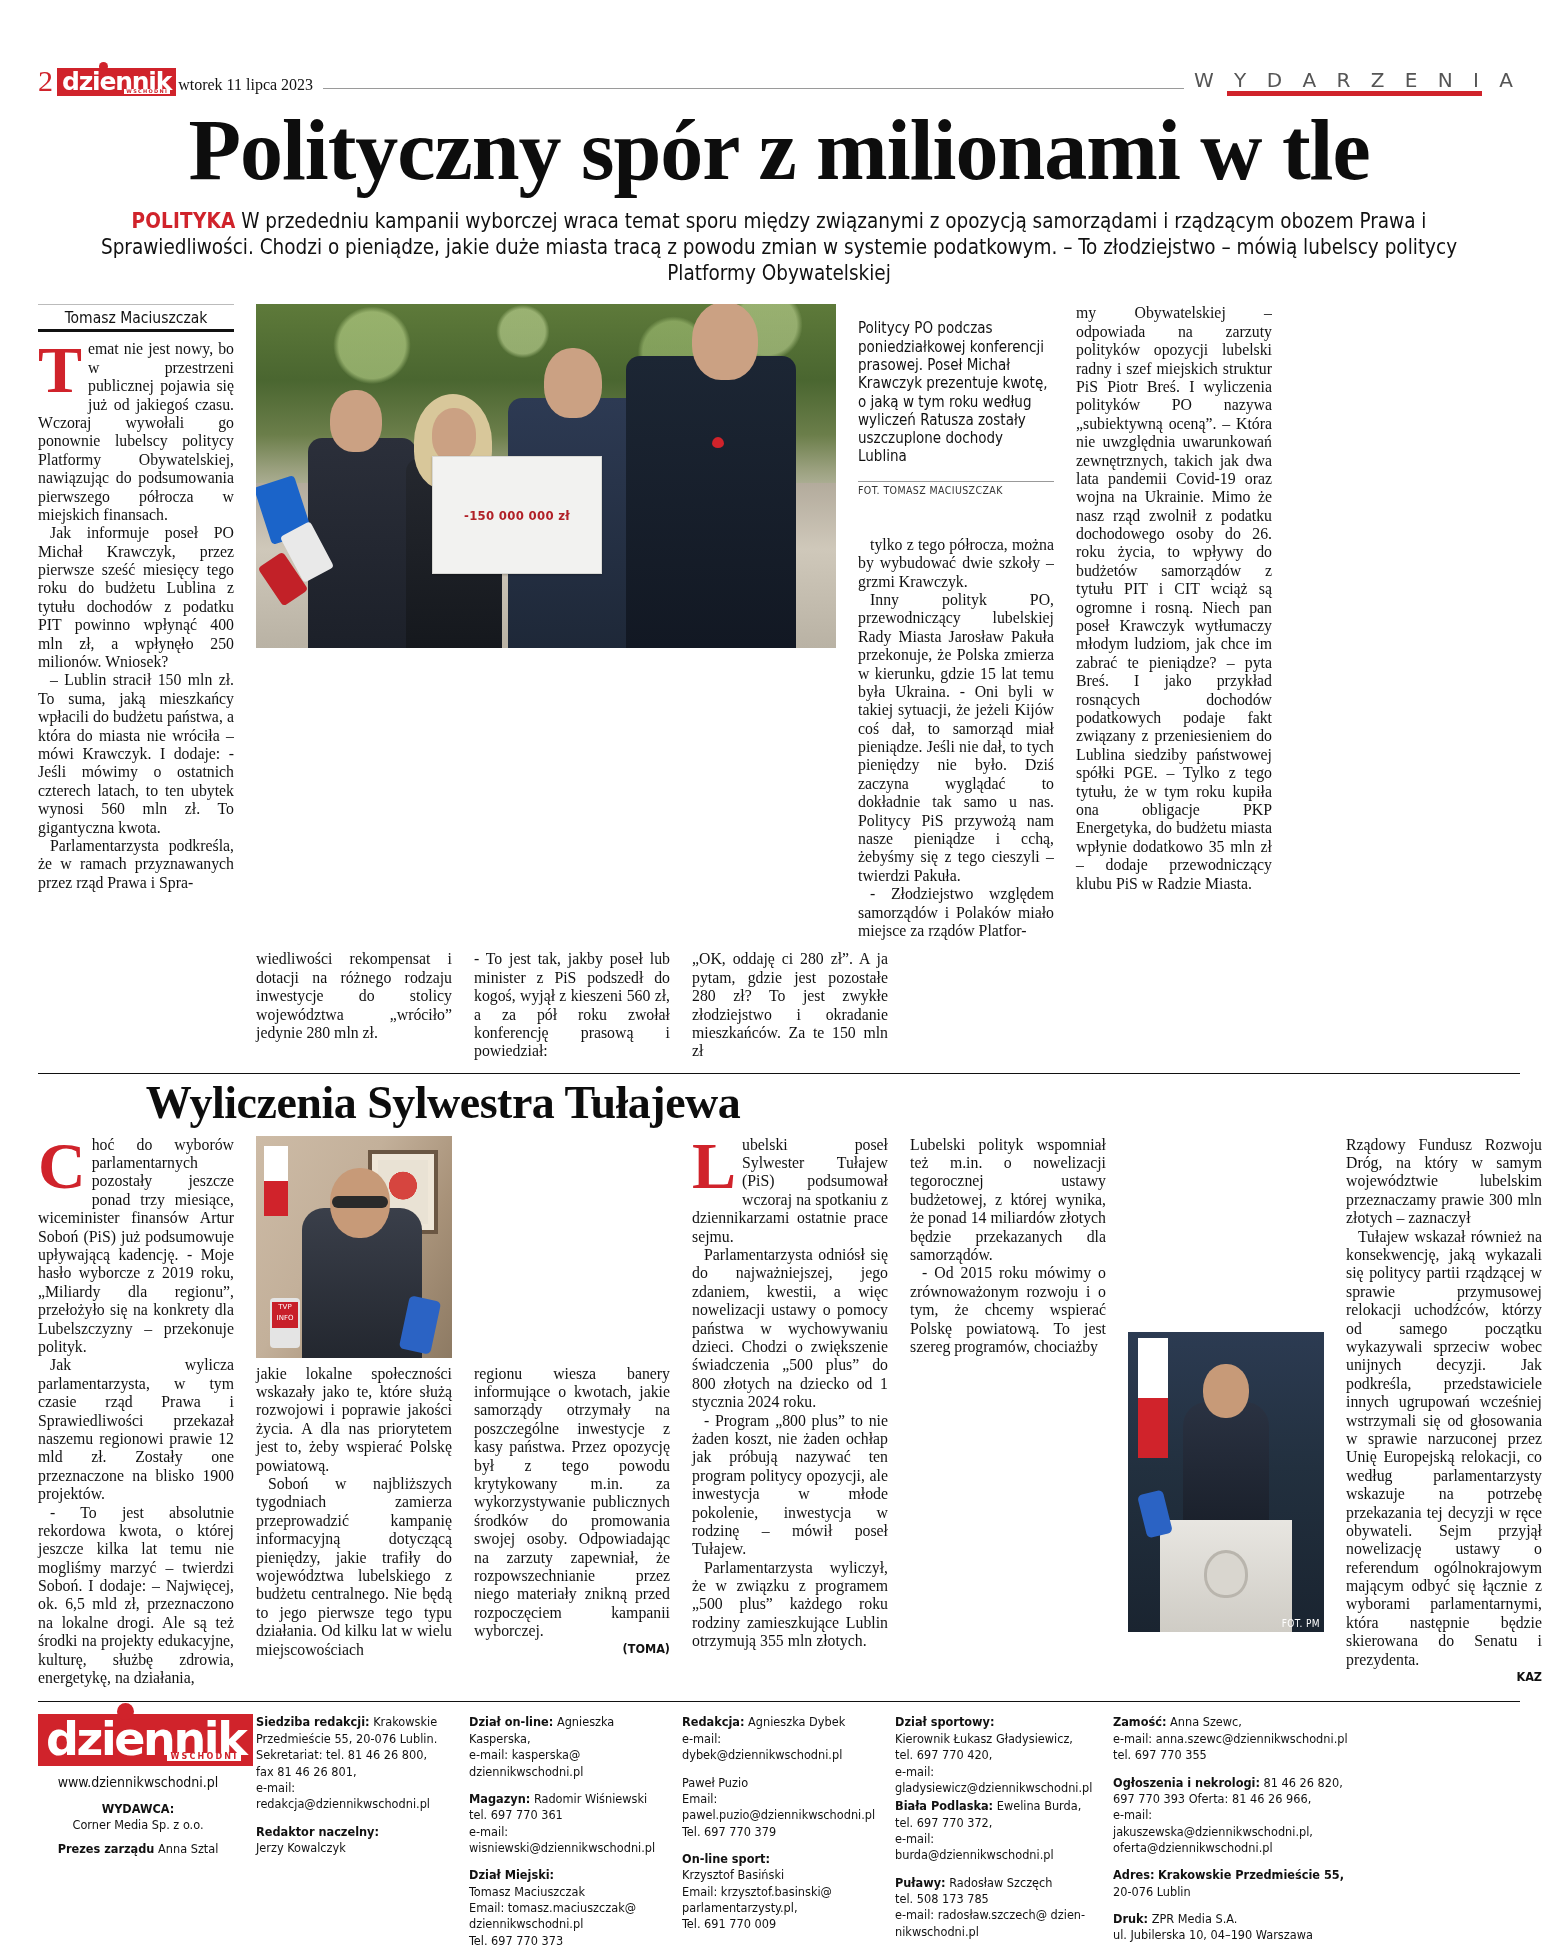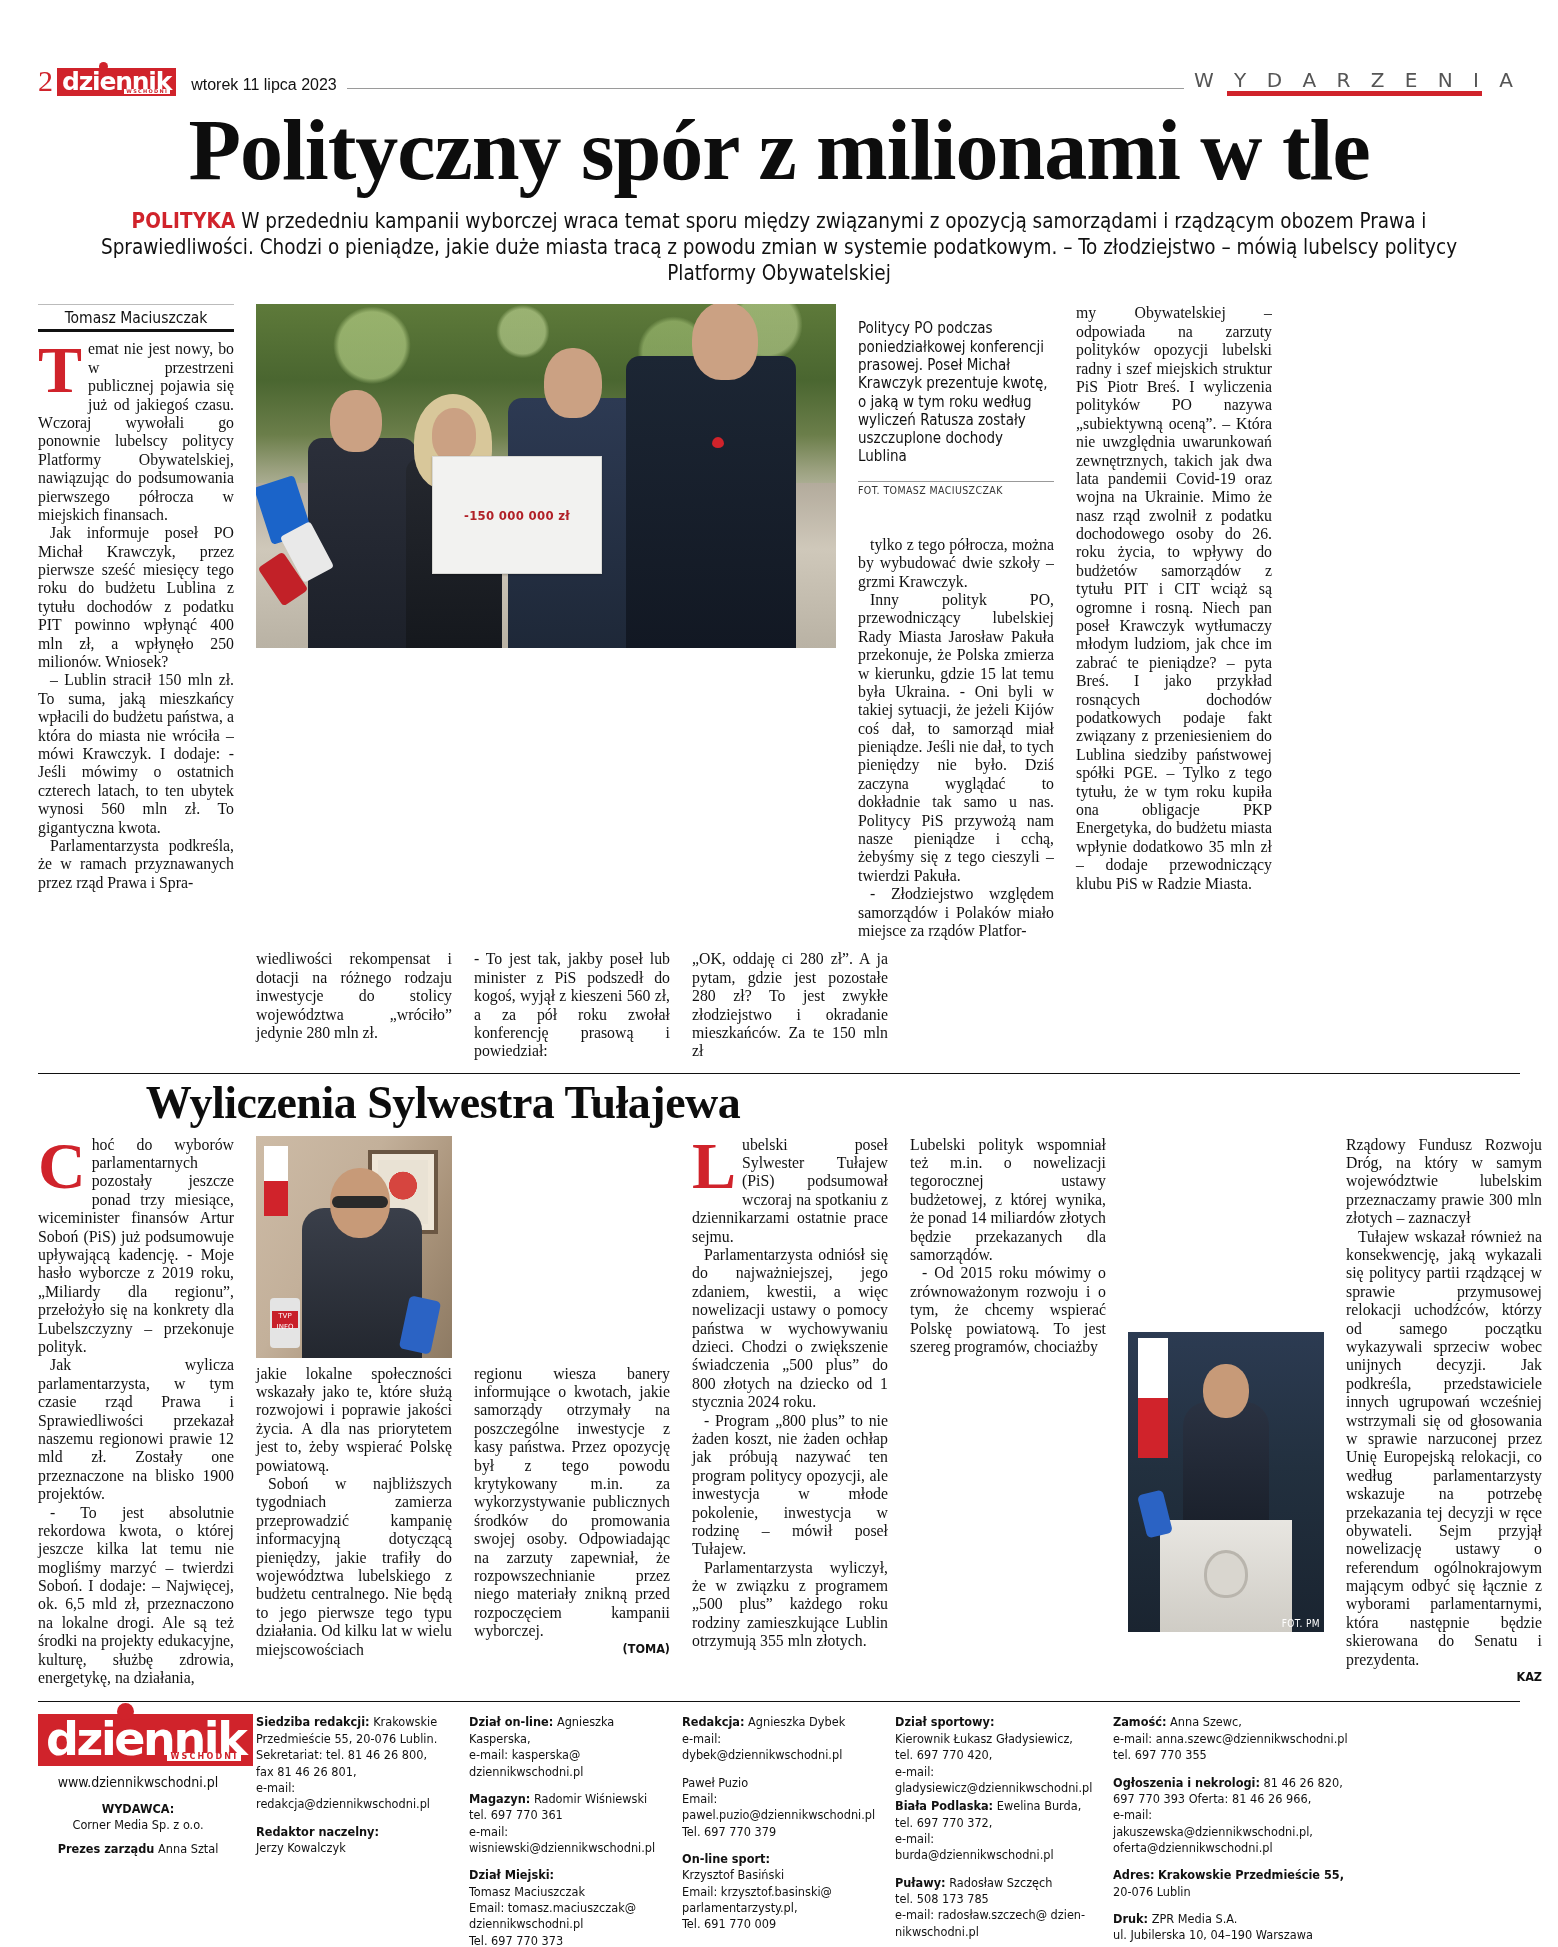--- a/index.html
+++ b/index.html
@@ -5,21 +5,21 @@
   html,body{margin:0;padding:0;background:#ffffff;}
   body{width:1558px;height:1947px;font-family:"Liberation Serif",serif;color:#111;position:relative;}
   .page{width:1558px;height:1947px;position:relative;box-sizing:border-box;padding:0 38px;}
 
   
   .topbar{display:flex;align-items:flex-end;height:46px;padding-top:50px;position:relative;}
   .pagenum{font-family:"Liberation Serif",serif;font-size:30px;color:#d0232b;line-height:1;margin-right:4px;font-weight:400;}
   .logo-small{position:relative;display:inline-block;background:#d0232b;color:#fff;font-family:"DejaVu Sans",sans-serif;font-weight:700;font-size:25px;letter-spacing:-1.2px;padding:1px 5px 2px 5px;line-height:1;transform:skewX(0deg);}
   .logo-small .dot{position:absolute;width:9px;height:9px;background:#d0232b;border-radius:50%;top:-6px;left:42px;}
   .logo-small .sub{position:absolute;right:6px;bottom:2px;background:#fff;color:#d0232b;font-size:5px;letter-spacing:1.3px;font-weight:700;padding:0 2px;}
-  .issue-date{font-family:Liberation Sans, sans-serif;font-size:16px;margin-left:15px;padding-bottom:2px;color:#111;}
+  .issue-date{font-family:Liberation Serif, serif;font-size:16px;margin-left:2px;padding-bottom:2px;color:#111;}
   .rule-flex{flex:1;height:1px;background:#9a9a9a;margin:0 10px 7px 10px;}
   .section-name{font-family:"DejaVu Sans",sans-serif;font-size:20px;letter-spacing:7px;color:#555;padding-bottom:4px;}
   .section-underline{position:absolute;right:38px;bottom:0;width:255px;height:5px;background:#d0232b;}
 
   
   h1.main-head{font-family:"Liberation Serif",serif;font-weight:700;font-size:86px;line-height:0.95;letter-spacing:-1px;margin:14px 0 0 0;text-align:center;color:#0d0d0d;}
   .lead{font-family:"DejaVu Sans Condensed","DejaVu Sans",sans-serif;font-size:20.5px;line-height:1.28;text-align:center;margin:16px 55px 0 55px;color:#111;}
   .lead .kicker{color:#d0232b;font-weight:700;letter-spacing:0.2px;}
 
   
@@ -193,21 +193,21 @@
     <div>
       <div class="photo2">
         <div class="scene-office">
           <div class="flag"></div>
           <div class="wallpic"></div>
         </div>
         <div style="position:absolute;left:46px;bottom:0;width:120px;height:150px;background:linear-gradient(#3a3f4a,#23272f);border-radius:22px 22px 0 0;"></div>
         <div style="position:absolute;left:74px;bottom:120px;width:60px;height:70px;border-radius:48%;background:#c79a78;"></div>
         <div style="position:absolute;left:76px;bottom:150px;width:56px;height:12px;background:#2a2a2a;border-radius:6px;"></div>
         <div style="position:absolute;left:14px;bottom:10px;width:30px;height:50px;background:#e4e4e4;border-radius:4px;"></div>
-        <div style="position:absolute;left:16px;bottom:30px;width:26px;height:17px;background:#c8202a;color:#fff;font-family:'DejaVu Sans',sans-serif;font-size:7px;text-align:center;line-height:11px;">TVP INFO</div>
+        <div style="position:absolute;left:16px;bottom:30px;width:26px;height:26px;background:#c8202a;color:#fff;font-family:'DejaVu Sans',sans-serif;font-size:7px;text-align:center;line-height:11px;">TVP INFO</div>
         <div style="position:absolute;right:16px;bottom:6px;width:32px;height:54px;background:#2b63c4;border-radius:5px;transform:rotate(12deg);"></div>
       </div>
       <p class="body noind">jakie lokalne społeczności wskazały jako te, które służą rozwojowi i poprawie jakości życia. A dla nas priorytetem jest to, żeby wspierać Polskę powiatową.</p>
       <p class="body">Soboń w najbliższych tygodniach zamierza przeprowadzić kampanię informacyjną dotyczącą pieniędzy, jakie trafiły do województwa lubelskiego z budżetu centralnego. Nie będą to jego pierwsze tego typu działania. Od kilku lat w wielu miejscowościach</p>
     </div>
 
     <div>
       <div style="height:229px"></div>
       <p class="body noind">regionu wiesza banery informujące o kwotach, jakie samorządy otrzymały na poszczególne inwestycje z kasy państwa. Przez opozycję był z tego powodu krytykowany m.in. za wykorzystywanie publicznych środków do promowania swojej osoby. Odpowiadając na zarzuty zapewniał, że rozpowszechnianie przez niego materiały znikną przed rozpoczęciem kampanii wyborczej.</p>
       <div class="endmark">(TOMA)</div>

